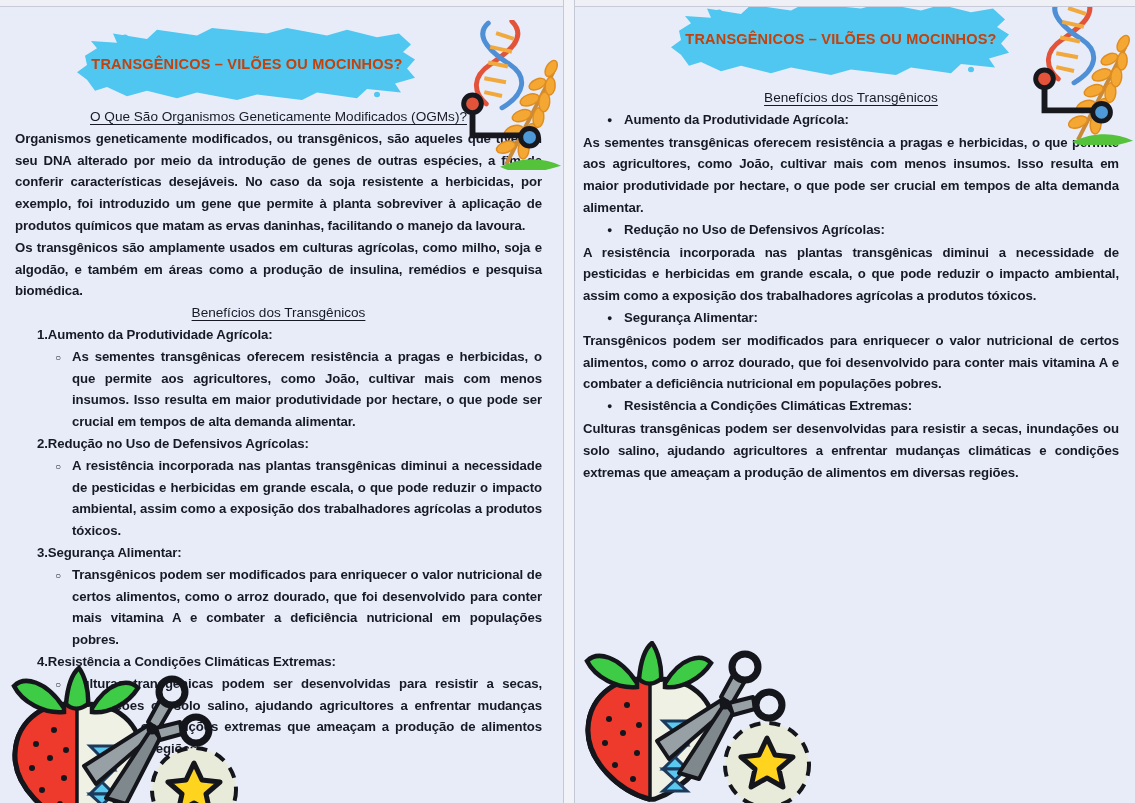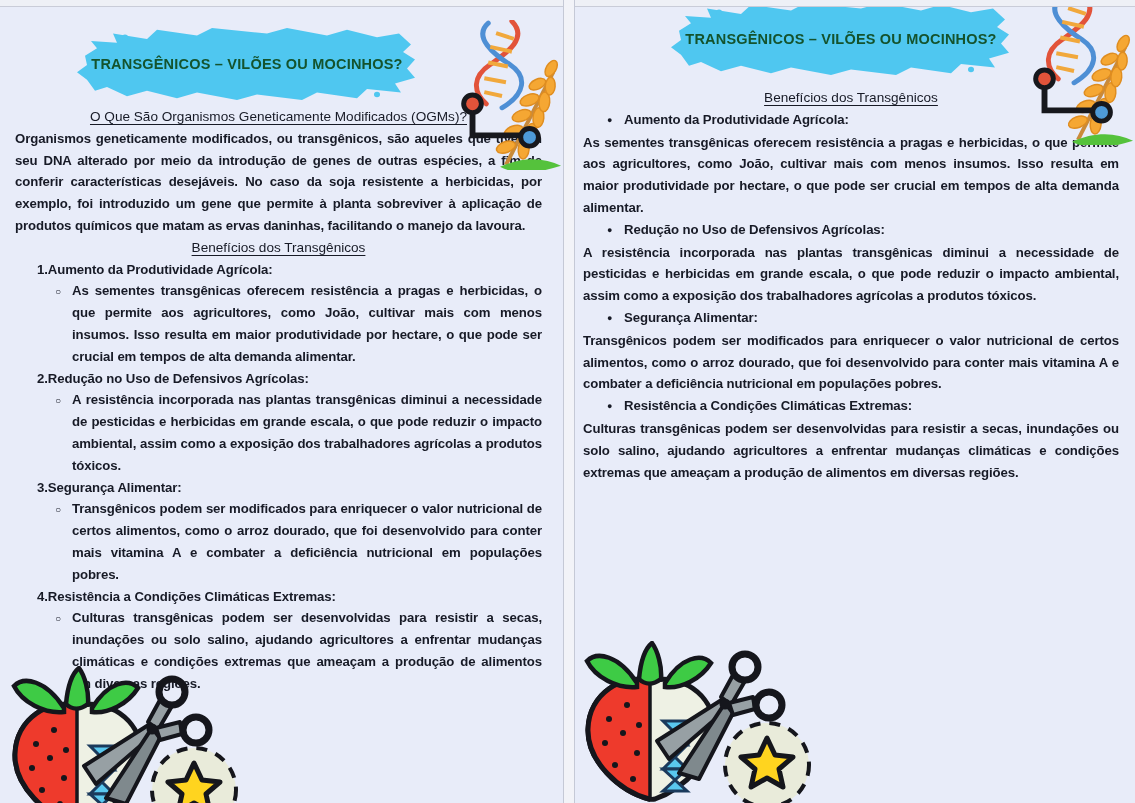--- a/index.html
+++ b/index.html
@@ -23,21 +23,21 @@
   .page.right .content{padding:0 16px 0 10px;}
 
   
   .splash-wrap{position:relative;width:340px;height:72px;}
   .page.left .splash-wrap{margin:21px 0 6px 62px;}
   .page.right .splash-wrap{margin:-4px 0 12px 88px;}
   .splash-svg{position:absolute;left:0;top:0;width:340px;height:72px;}
   .doc-title{
     position:absolute;left:0;top:0;width:340px;height:72px;
     display:flex;align-items:center;justify-content:center;
-    font-size:14.5px;font-weight:700;letter-spacing:0.2px;color:#14532d;
+    font-size:14.5px;font-weight:700;letter-spacing:0.2px;color:#c2410c;
     text-align:center;
   }
 
   .heading{
     text-align:center;font-size:13.6px;font-weight:400;color:#171a26;
     text-decoration:underline;text-underline-offset:3px;
     line-height:21.8px;margin:0;
   }
   .para{
     font-size:13.2px;font-weight:700;line-height:21.8px;
@@ -101,20 +101,21 @@
         <svg class="splash-svg" viewBox="0 0 340 78" preserveAspectRatio="none">
           <path d="M8 30 L20 22 L14 14 L40 16 L36 6 L70 12 L80 2 L120 8 L135 0 L190 6 L210 0 L250 8 L270 2 L300 10 L322 6 L334 18 L326 26 L338 34 L330 44 L338 54 L318 60 L324 70 L290 66 L280 76 L240 70 L225 78 L180 72 L160 78 L120 70 L100 76 L70 68 L50 74 L30 64 L18 68 L10 56 L0 48 L10 40 Z" fill="#4fc7f0"></path>
           <circle cx="48" cy="10" r="3" fill="#4fc7f0"></circle>
           <circle cx="300" cy="72" r="3" fill="#4fc7f0"></circle>
         </svg>
         <div class="doc-title">TRANSGÊNICOS – VILÕES OU MOCINHOS?</div>
       </div>
 
       <h2 class="heading">O Que São Organismos Geneticamente Modificados (OGMs)?</h2>
       <p class="para">Organismos geneticamente modificados, ou transgênicos, são aqueles que tiveram seu DNA alterado por meio da introdução de genes de outras espécies, a fim de conferir características desejáveis. No caso da soja resistente a herbicidas, por exemplo, foi introduzido um gene que permite à planta sobreviver à aplicação de produtos químicos que matam as ervas daninhas, facilitando o manejo da lavoura.</p>
+      <p class="para">Os transgênicos são amplamente usados em culturas agrícolas, como milho, soja e algodão, e também em áreas como a produção de insulina, remédios e pesquisa biomédica.</p>
       <h2 class="heading">Benefícios dos Transgênicos</h2>
 
       <div>
         <div class="num-line">
           <span class="num-marker">1.</span>
           <span>Aumento da Produtividade Agrícola:</span>
         </div>
         <div class="sub-line">
           <span class="sub-marker">○</span>
           <div class="sub-text">As sementes transgênicas oferecem resistência a pragas e herbicidas, o que permite aos agricultores, como João, cultivar mais com menos insumos. Isso resulta em maior produtividade por hectare, o que pode ser crucial em tempos de alta demanda alimentar.</div>

